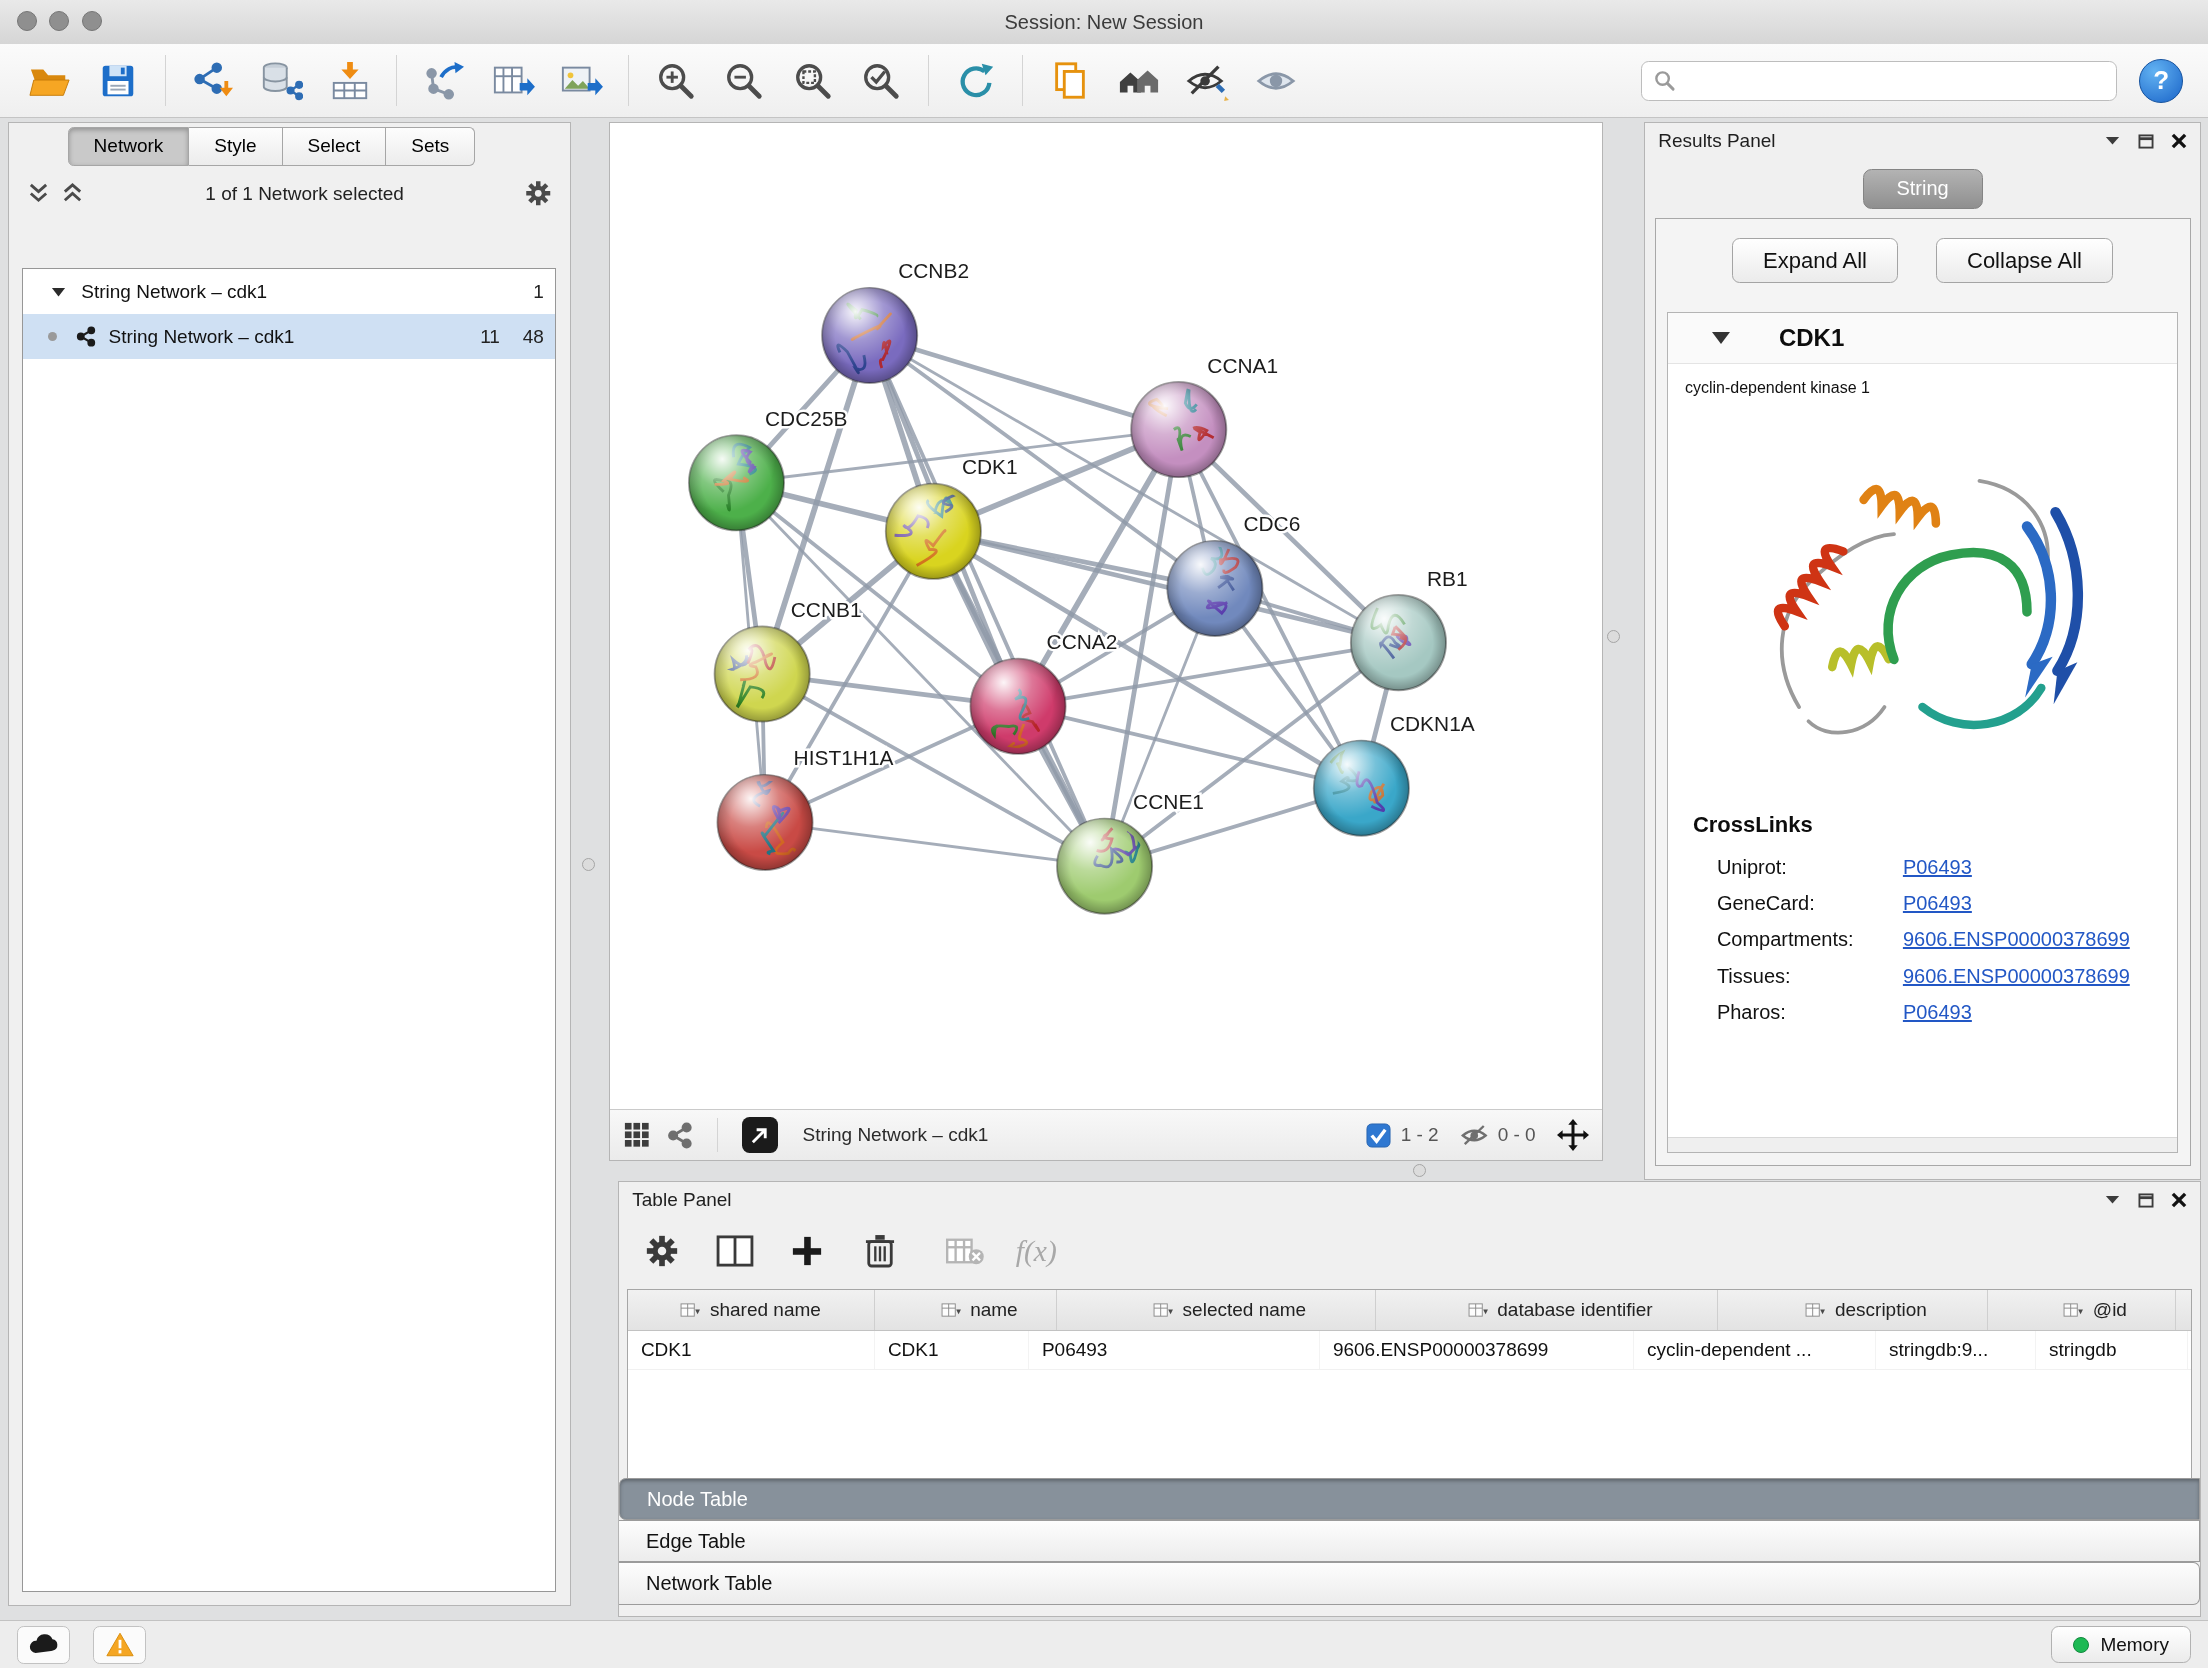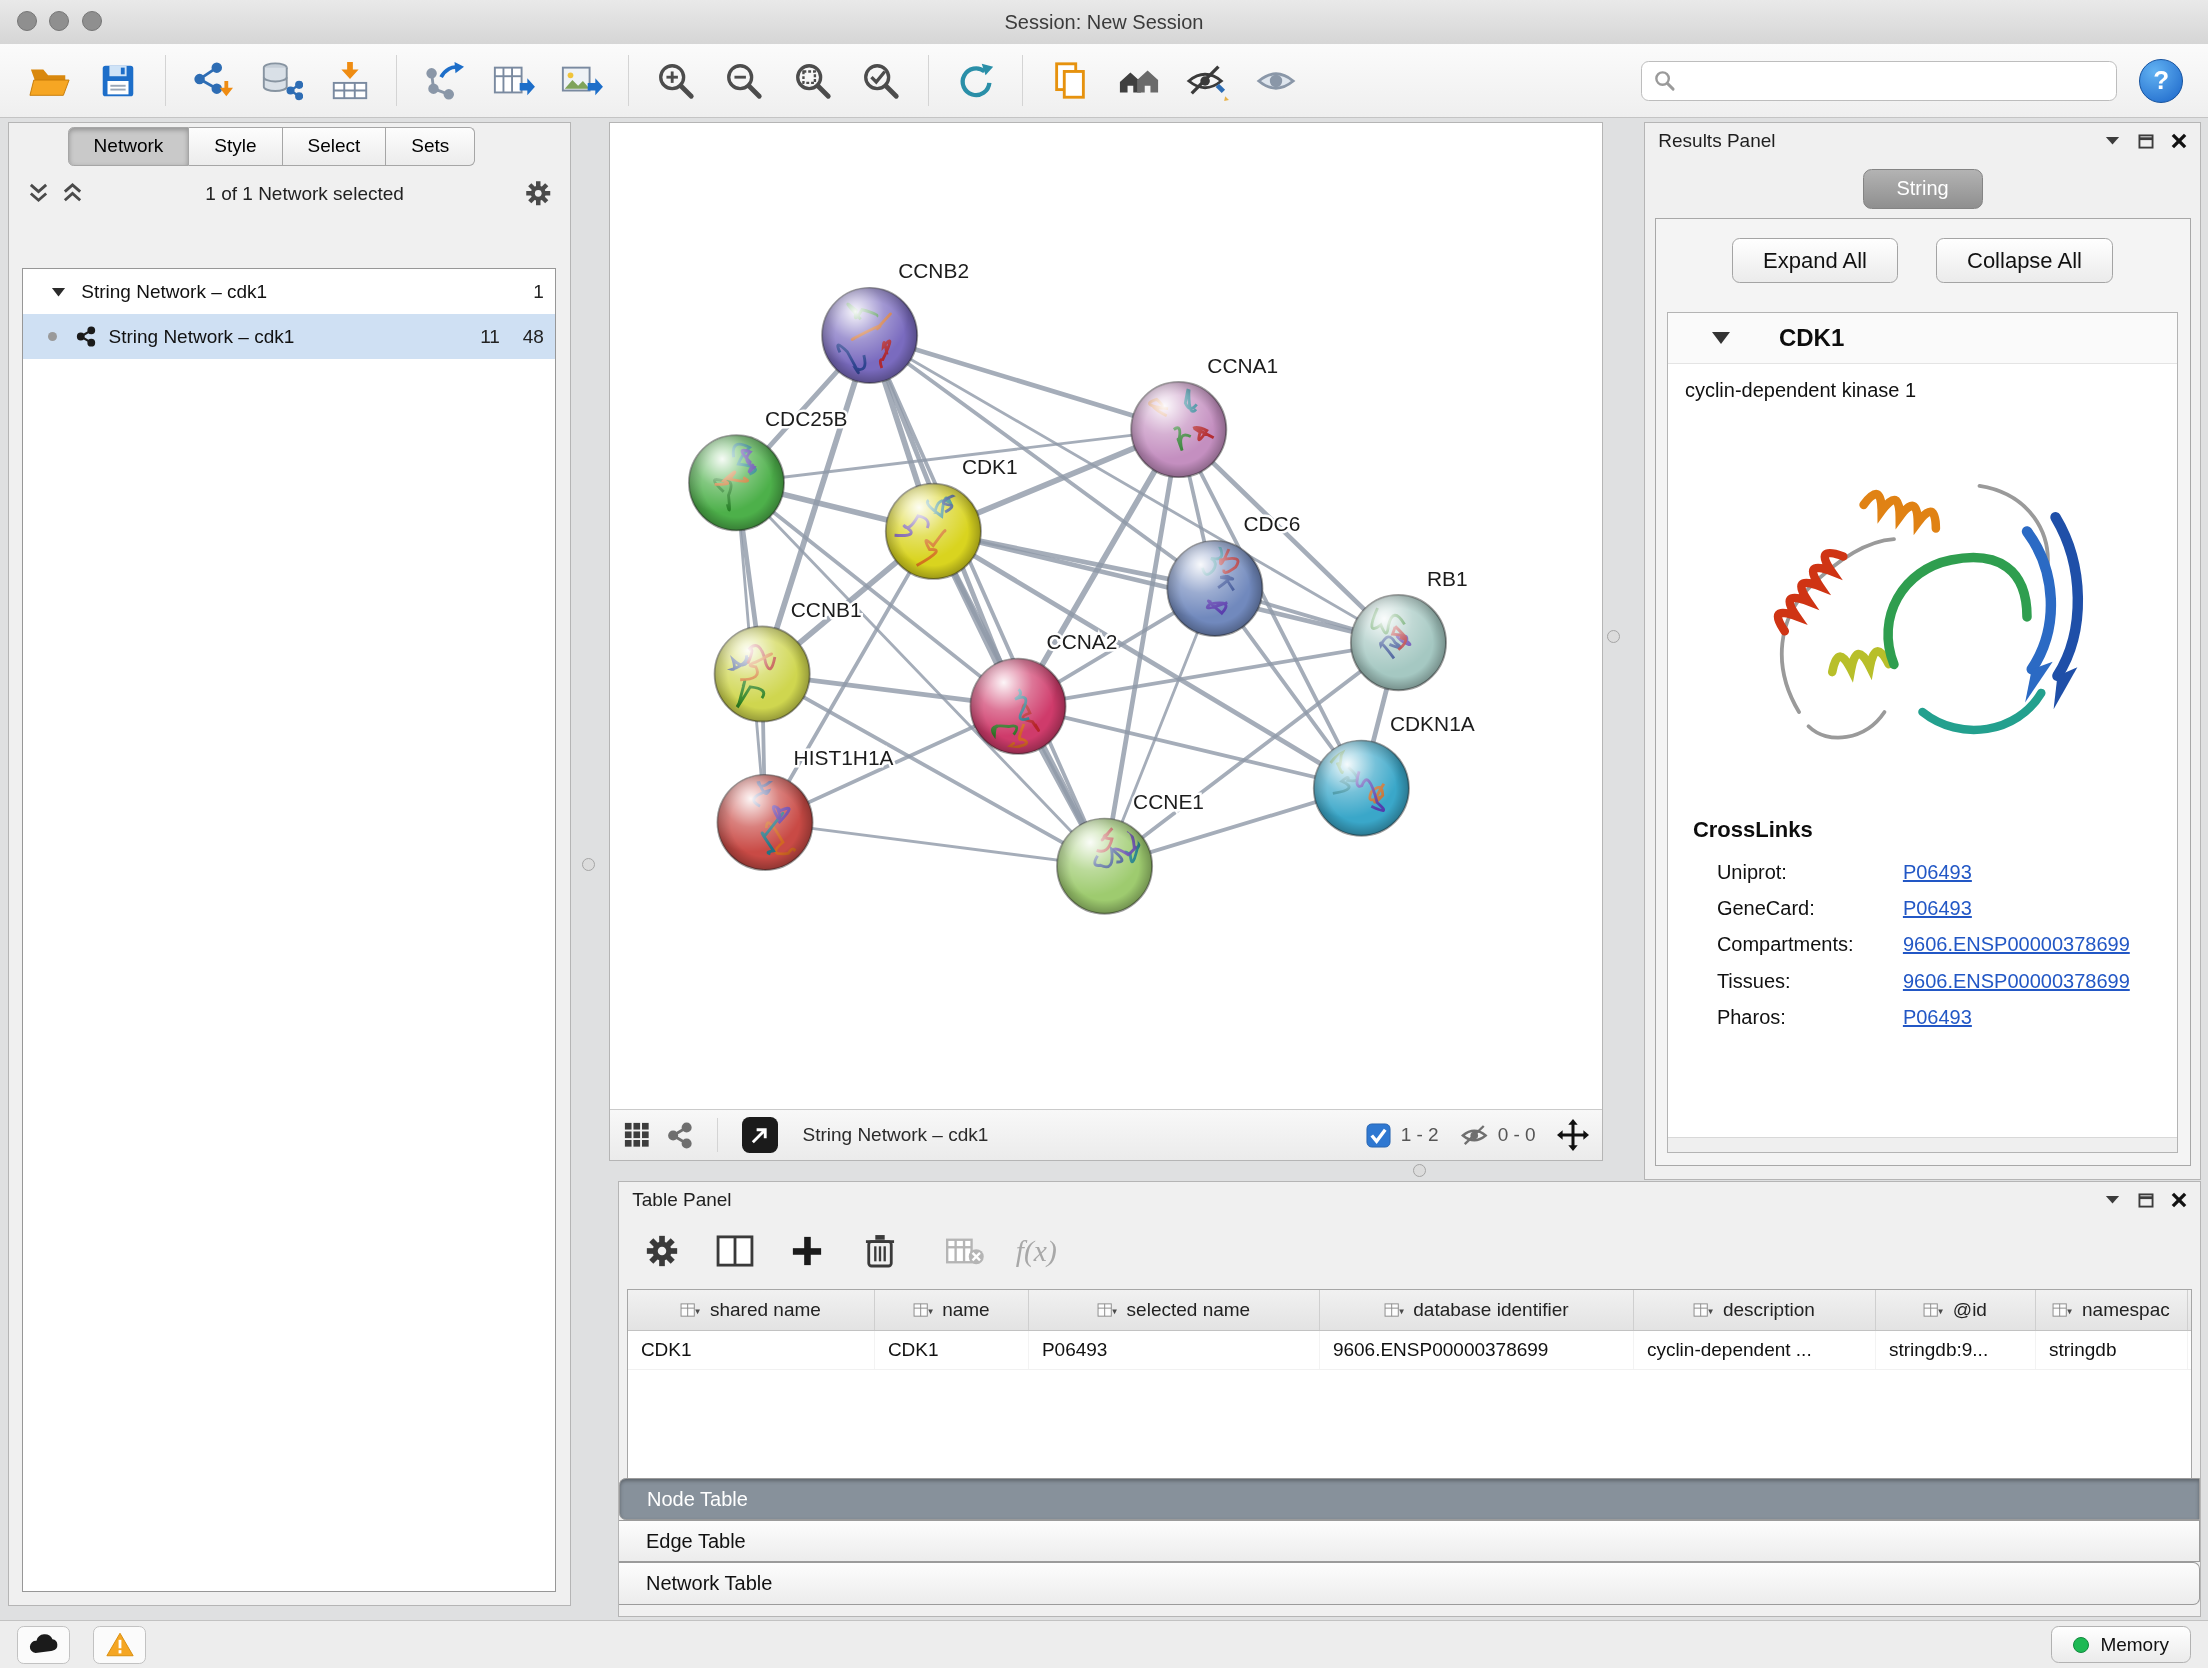--- a/index.html
+++ b/index.html
@@ -54,35 +54,35 @@
   
   #results-panel{left:1644px;top:122px;width:557px;height:1058px;}
   .rp-tab{width:120px;margin:9.5px auto 0;text-align:center;background:linear-gradient(#b3b3b3,#8f8f8f);color:#fff;font-size:20px;padding:7.6px 0;border-radius:8.6px;border:1px solid #848484;}
   .rp-box{position:absolute;left:9.5px;right:9.5px;top:95px;bottom:13.3px;background:#f4f4f4;border:1px solid #a8a8a8;}
   .rp-buttons{display:flex;justify-content:center;gap:38px;padding:19px 0;}
   .rp-btn{padding:8.6px 30px;font-size:22px;border:1px solid #a4a4a4;border-radius:7.6px;background:linear-gradient(#ffffff,#ebebeb);color:#111;}
   .rp-section{position:absolute;left:11.4px;right:11.4px;top:93px;bottom:11.4px;background:#fff;border:1px solid #b4b4b4;overflow:hidden;}
   .rp-gene-row{display:flex;align-items:center;height:51px;background:#fafafa;border-bottom:1px solid #e4e4e4;}
   .rp-gene-tri{margin-left:44px;width:0;height:0;border-left:9.5px solid transparent;border-right:9.5px solid transparent;border-top:12.4px solid #333;}
   .rp-gene{font-size:24px;font-weight:bold;margin-left:49px;color:#0d0d0d;}
-  .rp-desc{font-size:20px;padding:15px 0 0 17px;color:#111;}
+  .rp-desc{font-size:16px;padding:15px 0 0 17px;color:#111;}
   .rp-img{display:block;margin:25px auto 0;}
   .rp-cross-title{font-size:22px;font-weight:bold;padding:28.5px 0 11.4px 25px;color:#0d0d0d;}
   .rp-link-row{display:flex;font-size:20px;padding:6.7px 0;align-items:baseline;}
   .rp-link-label{width:186px;margin-left:49px;color:#111;}
   .rp-link-val{color:#2257c5;text-decoration:underline;}
   .rp-hscroll{position:absolute;left:0;right:0;bottom:0;height:15px;background:#efefef;border-top:1px solid #d8d8d8;}
 
   
   #table-panel{left:618px;top:1181px;width:1583px;height:436px;}
   .tp-toolbar{display:flex;align-items:center;gap:28.5px;padding:7.6px 0 3.8px 21px;height:63px;}
   .tp-tool{background:none;border:none;display:flex;align-items:center;justify-content:center;width:44px;height:44px;}
   .fx{font-family:"Liberation Serif","DejaVu Serif",serif;font-style:italic;font-size:29.5px;color:#a8a8a8;}
   .tp-table{position:absolute;left:7.6px;right:7.6px;top:107px;bottom:70px;background:#fff;border:1px solid #a6a6a6;overflow:hidden;}
-  .tp-header{display:flex;background:linear-gradient(#f1f1f1,#e3e3e3);border-bottom:1px solid #c2c2c2;height:41px;}
+  .tp-header{display:flex;background:linear-gradient(#f1f1f1,#e3e3e3);border-bottom:1px solid #c2c2c2;height:41px;gap:28px;}
   .tp-hcell{display:flex;align-items:center;justify-content:center;gap:8.6px;font-size:19px;color:#222;border-right:1px solid #cfcfcf;flex:none;}
   .tp-hfill{flex:1;}
   .tp-row{display:flex;height:39px;border-bottom:1px solid #f1f1f1;}
   .tp-cell{font-size:19px;color:#111;display:flex;align-items:center;padding-left:13.3px;border-right:1px solid #f3f3f3;flex:none;overflow:hidden;white-space:nowrap;}
   .tp-scroll{position:absolute;left:9.5px;bottom:4.8px;height:14.3px;width:154px;background:#b9b9b9;border-radius:7.6px;}
   .tp-tabs{position:absolute;left:0;right:0;bottom:11.4px;display:flex;justify-content:center;flex-direction:column;}
   .tp-tab{font-size:20px;padding:8.6px 27px;border:1px solid #9b9b9b;border-left:none;background:linear-gradient(#fdfdfd,#ececec);color:#111;}
   .tp-tab:first-child{border-left:1px solid #9b9b9b;border-radius:6.7px 0 0 6.7px;}
   .tp-tab:last-child{border-radius:0 6.7px 6.7px 0;}
   .tp-tab.selected{background:#87919b;color:#fff;box-shadow:inset 0 1.9px 3.8px rgba(0,0,0,.3);}

